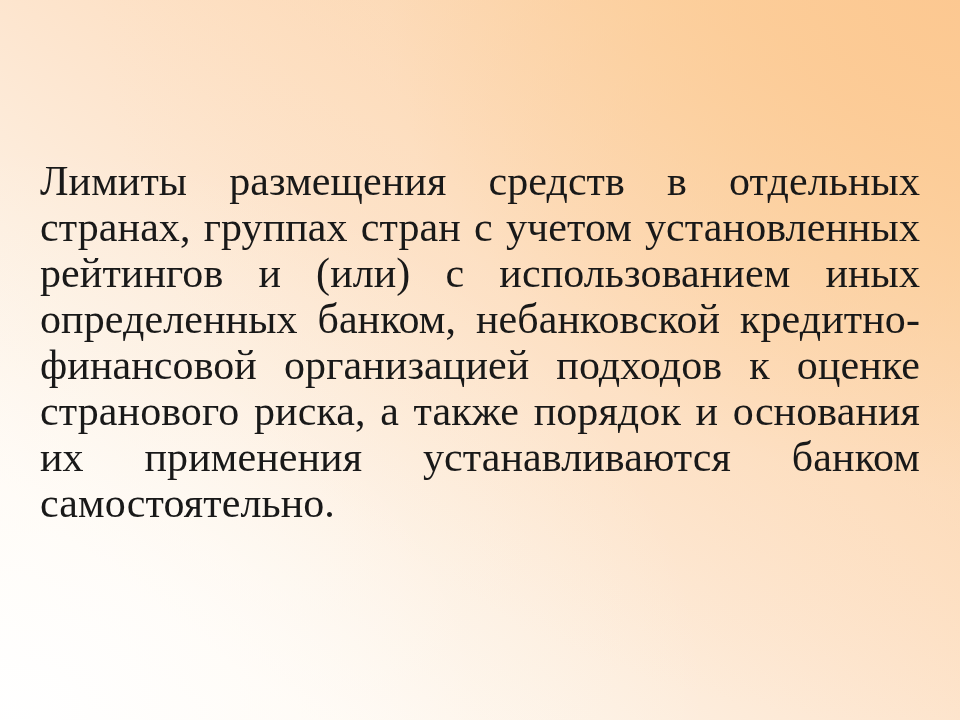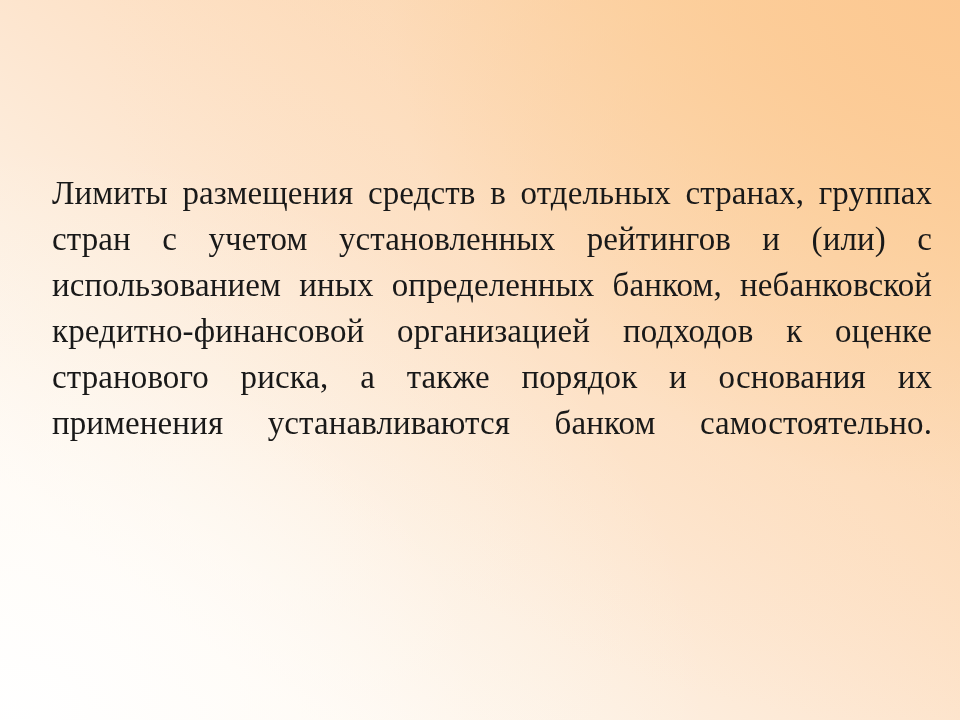--- a/index.html
+++ b/index.html
@@ -76,25 +76,25 @@
     top: 0;
     width: 960px;
     height: 720px;
   }
 
   .body-text {
     position: absolute;
     left: 40px;
     top: 158px;
     width: 880px;
-    margin: 12px;
+    margin: 0;
     text-align: justify;
     text-justify: inter-word;
     font-family: "Liberation Serif", "DejaVu Serif", serif;
-    font-size: 33px;
+    font-size: 42px;
     line-height: 46px;
     font-weight: 400;
     color: #191919;
     letter-spacing: 0.1px;
     -webkit-font-smoothing: antialiased;
   }
 
   
   .body-text::after {
     content: "";

